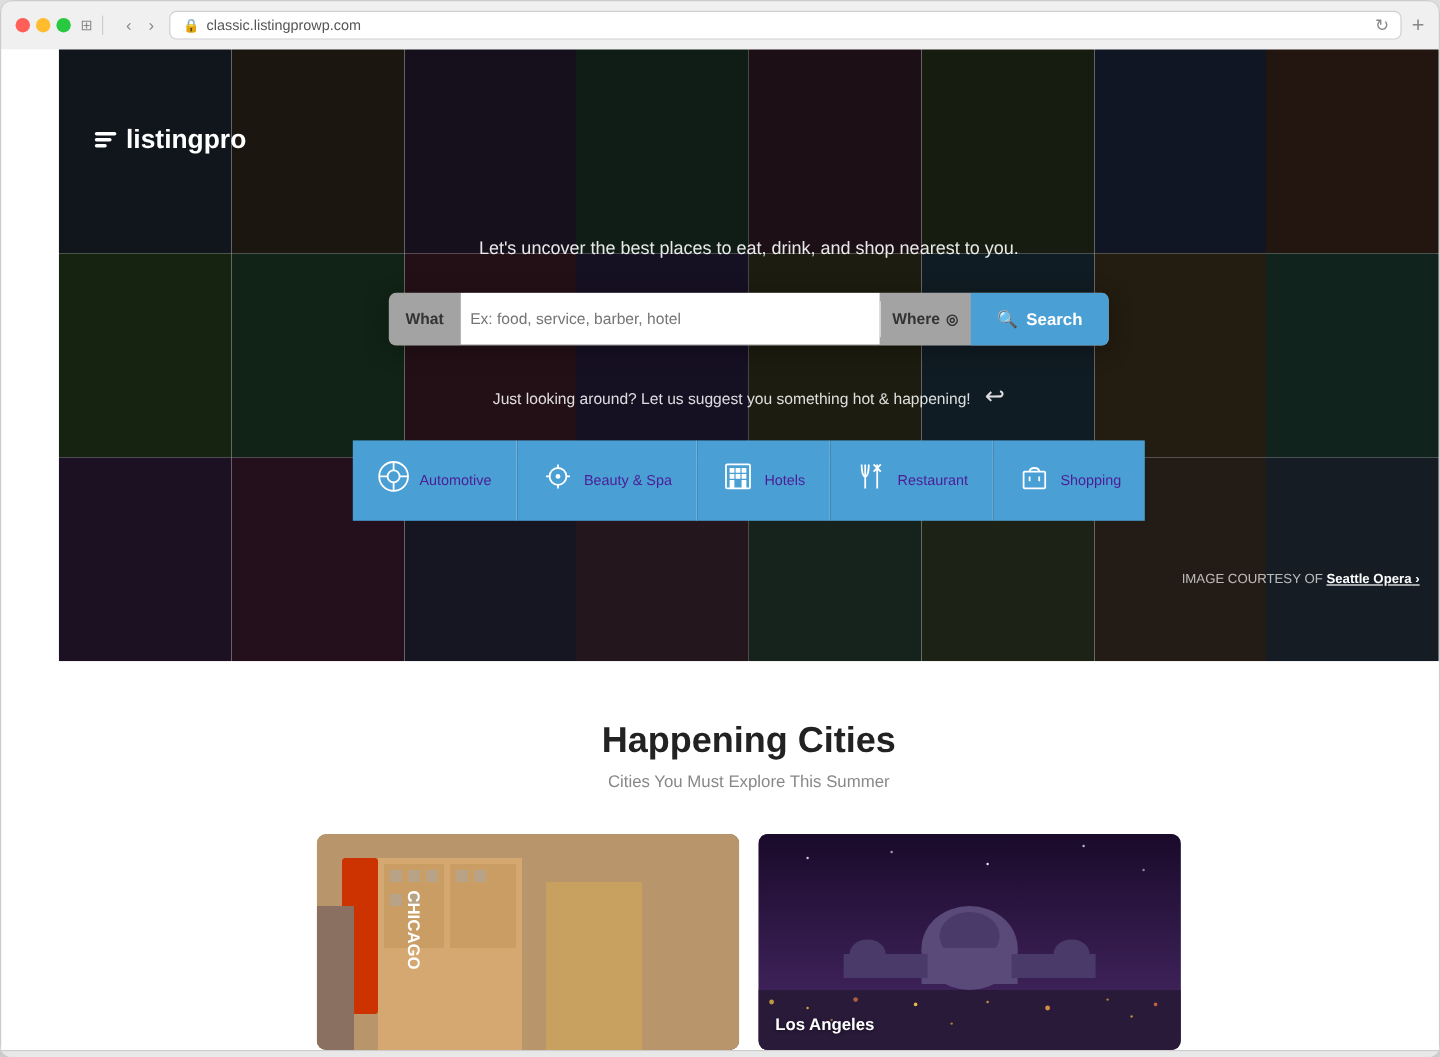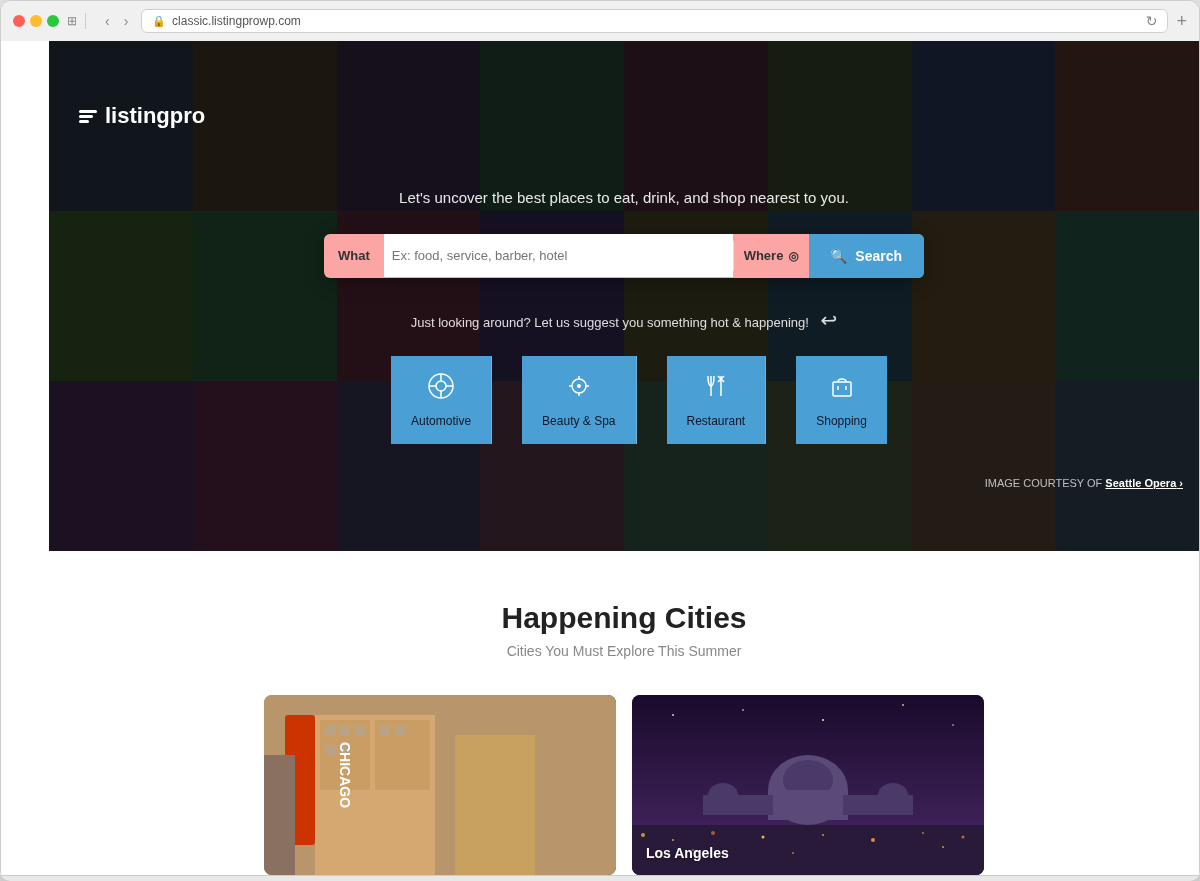--- a/index.html
+++ b/index.html
@@ -125,21 +125,21 @@
       width: 100%;
       padding: 0 20px;
       margin-top: 40px;
     }
     .hero-title {
       font-size: 52px; font-weight: 800; margin-bottom: 14px;
       text-shadow: 0 2px 8px rgba(0,0,0,0.4);
     }
     .hero-subtitle { font-size: 15px; margin-bottom: 28px; opacity: 0.9; }
     .search-box {
-      background: #fca5a5; border-radius: 6px; display: flex; align-items: center;
+      background: #a3a3a3; border-radius: 6px; display: flex; align-items: center;
       max-width: 600px; margin: 0 auto 30px; overflow: hidden;
       box-shadow: 0 4px 20px rgba(0,0,0,0.3);
     }
     .search-what { padding: 0 14px; font-size: 13px; font-weight: 600; color: #333; white-space: nowrap; }
     .search-what-input {
       flex: 1; border: none; outline: none; padding: 14px 8px; font-size: 13px; color: #999;
     }
     .search-divider { width: 1px; background: #e0e0e0; height: 30px; }
     .search-where { padding: 0 10px; font-size: 13px; font-weight: 600; color: #333; display: flex; align-items: center; gap: 5px; white-space: nowrap; }
     .location-icon { font-size: 12px; }
@@ -158,27 +158,26 @@
     }
     .suggest-arrow { font-size: 20px; margin-left: 8px; display: inline-block; }
 
     
     .categories {
       display: flex; gap: 0; justify-content: center;
       position: relative; z-index: 10;
       margin-top: 0;
     }
     .cat-item {
-      background: #4a9fd4; color: #0f172a;
-      padding: 16px 20px; display: flex; flex-direction: column;
+      background: #4a9fd4; color: #4c1d95;
+      padding: 16px 20px; display: flex; 
       align-items: center; gap: 8px; cursor: pointer;
       min-width: 88px;
       border-right: 1px solid rgba(255,255,255,0.2);
       transition: background 0.2s;
-      margin-left: 30px;
     }
     .cat-item:last-child { border-right: none; }
     .cat-icon { font-size: 24px; }
     .cat-label { font-size: 12px; font-weight: 500; white-space: nowrap; }
 
     
     .image-credit {
       position: absolute; bottom: 62px; right: 16px;
       font-size: 11px; color: rgba(255,255,255,0.7); z-index: 10;
     }
@@ -388,20 +387,36 @@
                 <line x1="14" y1="21" x2="14" y2="24" stroke="white" stroke-width="1.5"></line>
                 <line x1="4" y1="14" x2="7" y2="14" stroke="white" stroke-width="1.5"></line>
                 <line x1="21" y1="14" x2="24" y2="14" stroke="white" stroke-width="1.5"></line>
               </svg>
             </span>
             <span class="cat-label">Beauty &amp; Spa</span>
           </div>
           <div class="cat-item">
             <span class="cat-icon">
               <svg width="28" height="28" viewBox="0 0 28 28" fill="none">
+                <rect x="4" y="4" width="20" height="20" rx="1" stroke="white" stroke-width="1.5" fill="none"></rect>
+                <rect x="7" y="7" width="4" height="4" fill="white" rx="0.5"></rect>
+                <rect x="12" y="7" width="4" height="4" fill="white" rx="0.5"></rect>
+                <rect x="17" y="7" width="4" height="4" fill="white" rx="0.5"></rect>
+                <rect x="7" y="12" width="4" height="4" fill="white" rx="0.5"></rect>
+                <rect x="12" y="12" width="4" height="4" fill="white" rx="0.5"></rect>
+                <rect x="17" y="12" width="4" height="4" fill="white" rx="0.5"></rect>
+                <rect x="7" y="17" width="4" height="7" fill="white" rx="0.5"></rect>
+                <rect x="17" y="17" width="4" height="7" fill="white" rx="0.5"></rect>
+              </svg>
+            </span>
+            <span class="cat-label">Hotels</span>
+          </div>
+          <div class="cat-item">
+            <span class="cat-icon">
+              <svg width="28" height="28" viewBox="0 0 28 28" fill="none">
                 <line x1="9" y1="4" x2="9" y2="24" stroke="white" stroke-width="1.5"></line>
                 <line x1="19" y1="4" x2="19" y2="24" stroke="white" stroke-width="1.5"></line>
                 <path d="M6 4 C6 4 6 14 9 14" stroke="white" stroke-width="1.5" fill="none"></path>
                 <path d="M12 4 C12 4 12 14 9 14" stroke="white" stroke-width="1.5" fill="none"></path>
                 <line x1="16" y1="4" x2="22" y2="10" stroke="white" stroke-width="1.5"></line>
                 <line x1="22" y1="4" x2="16" y2="10" stroke="white" stroke-width="1.5"></line>
               </svg>
             </span>
             <span class="cat-label">Restaurant</span>
           </div>

